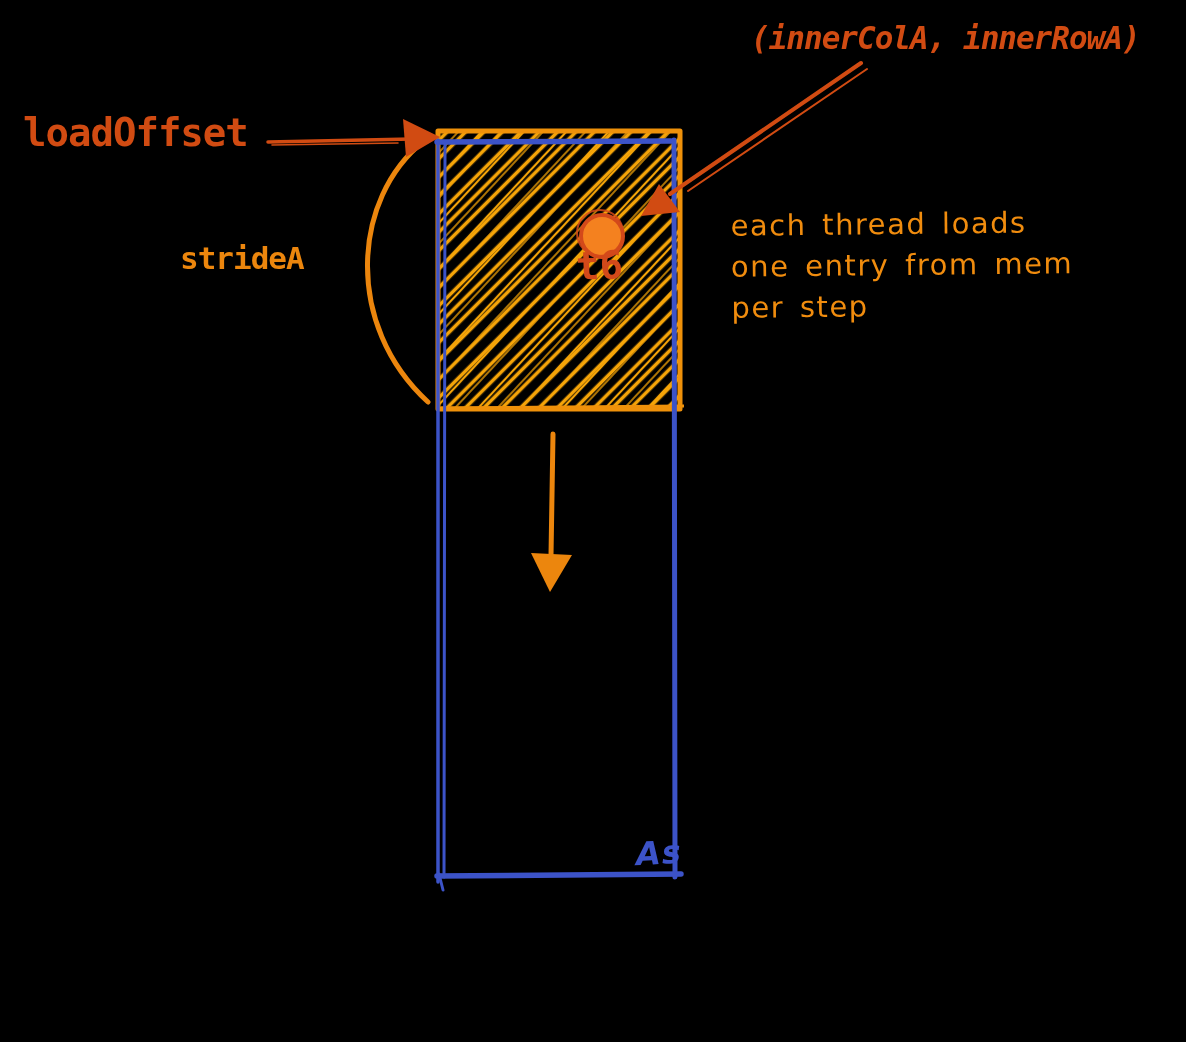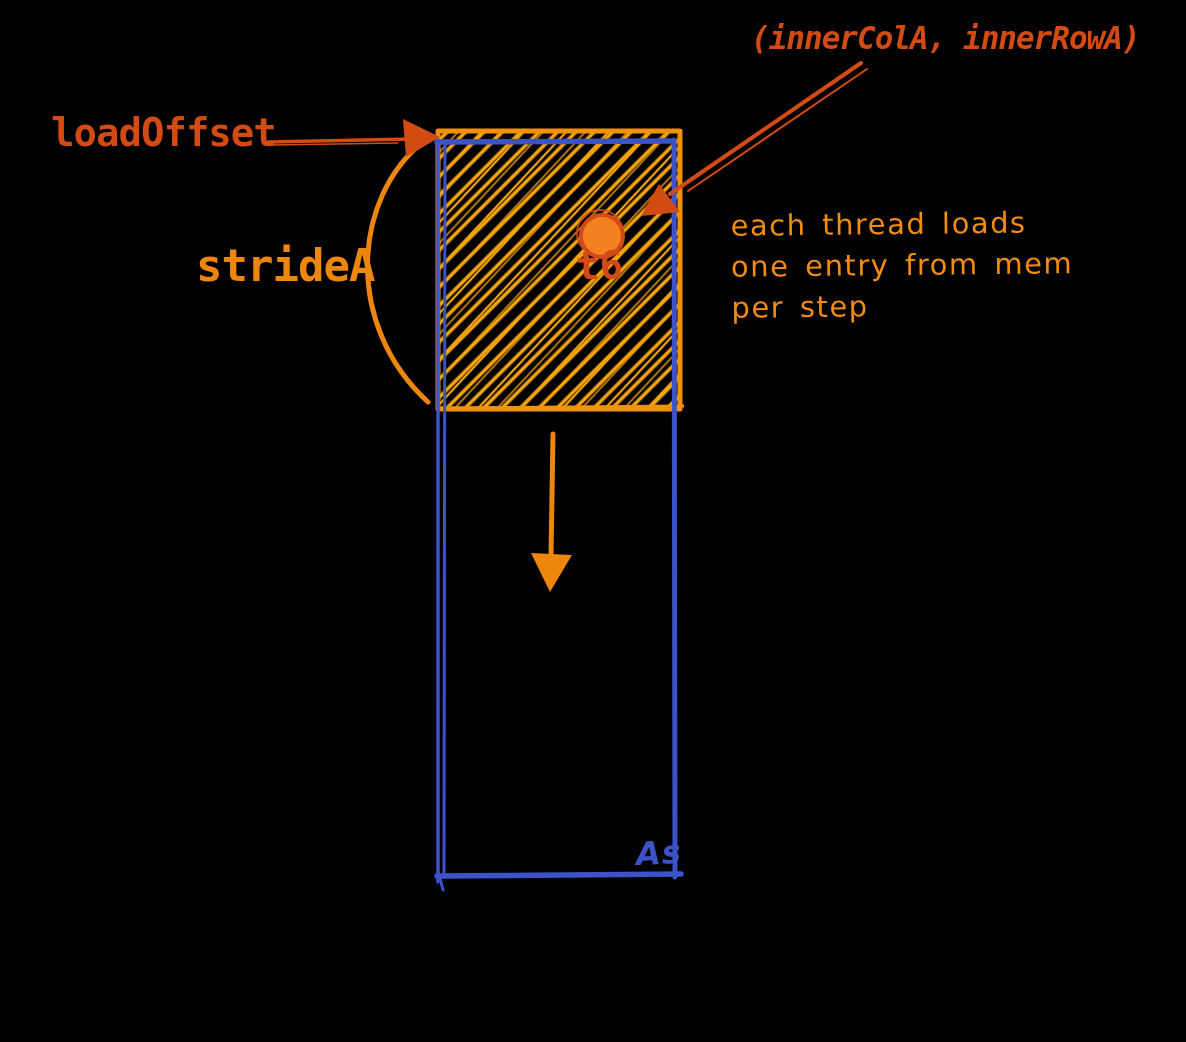--- a/index.html
+++ b/index.html
@@ -18,23 +18,23 @@
   .canvas{
     position:relative;
     width:1186px;height:1042px;
     background:var(--background);
     overflow:hidden;
     font-family:"DejaVu Sans", sans-serif;
   }
   svg.layer{position:absolute;left:0;top:0;width:1186px;height:1042px;}
   .label{position:absolute;white-space:pre;}
   .mono{font-family:"DejaVu Sans Mono", monospace;font-weight:bold;}
-  .load-offset{left:23px;top:110px;font-size:39px;letter-spacing:-1px;color:var(--label-red);margin-left:28px;}
+  .load-offset{left:23px;top:110px;font-size:39px;letter-spacing:-1px;color:var(--label-red);}
   .inner-coords{left:751px;top:20px;font-size:31px;letter-spacing:-1px;color:var(--label-red);font-style:italic;}
-  .stride{left:196px;top:240px;font-size:44px;letter-spacing:-1px;color:var(--orange);text-align:right;}
+  .stride{left:180px;top:240px;font-size:31px;letter-spacing:-1px;color:var(--orange);text-align:right;}
   .t6{left:576px;top:243px;font-size:39px;color:var(--circle-stroke);transform:rotate(-2deg);}
   .as{left:636px;top:834px;font-size:32px;font-weight:bold;font-style:italic;
       color:var(--blue);transform:rotate(-3deg);letter-spacing:1px;}
   .note{
     position:absolute;left:731px;top:204px;
     font-size:29px;line-height:41px;letter-spacing:1.5px;word-spacing:5px;
     color:var(--note-orange);transform:rotate(-0.6deg);
   }
   .note div{white-space:pre;}
   

